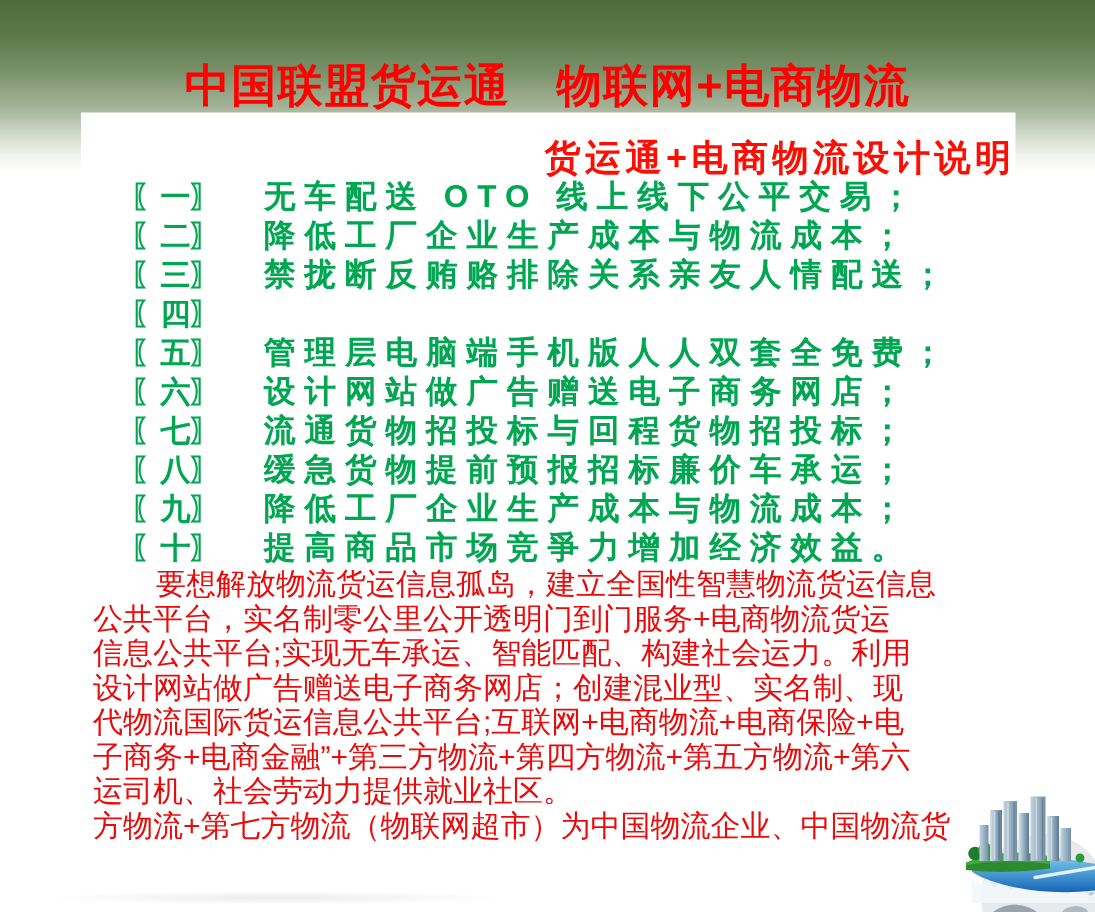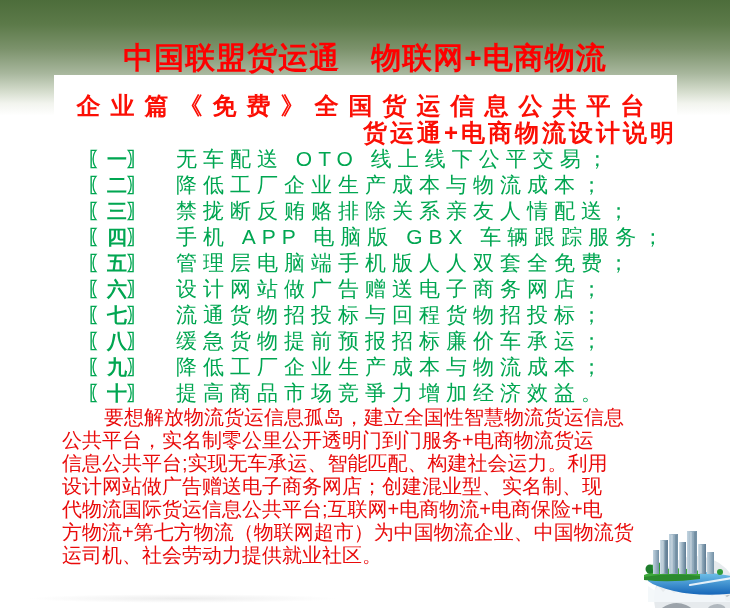--- a/index.html
+++ b/index.html
@@ -47,21 +47,21 @@
     display:flex;align-items:baseline;
     height:26px;line-height:26px;
     padding-left:33px;
     white-space:nowrap;
   }
   .feature-marker{
     color:#00a651;font-size:20px;font-weight:700;
     width:44px;flex:0 0 44px;
   }
   .feature-text{
-    color:#00a651;font-size:21px;font-weight:400;
+    color:#00a651;font-size:21px;font-weight:700;
     letter-spacing:6px;
     margin-left:45px;
   }
   .paragraph{
     margin:0;padding:0 7px 0 8px;
     color:#e90b0b;
     font-size:20px;font-weight:400;line-height:23px;
   }
   .para-line{white-space:nowrap;}
   .para-line.indent{text-indent:42px;}
@@ -78,39 +78,37 @@
 </style>
 </head>
 <body>
 
 <div class="page">
 
   <div class="page-title">中国联盟货运通　物联网+电商物流</div>
 
   <div class="content-panel">
 
-    <div class="subtitle-line1">企业篇《免费》全国货运信息公共平台</div>
     <div class="subtitle-line2">货运通+电商物流设计说明</div>
 
     <ul class="feature-list">
       <li class="feature-row">
         <span class="feature-marker">〖一〗</span>
         <span class="feature-text">无车配送 OTO 线上线下公平交易；</span>
       </li>
       <li class="feature-row">
         <span class="feature-marker">〖二〗</span>
         <span class="feature-text">降低工厂企业生产成本与物流成本；</span>
       </li>
       <li class="feature-row">
         <span class="feature-marker">〖三〗</span>
         <span class="feature-text">禁拢断反贿赂排除关系亲友人情配送；</span>
       </li>
       <li class="feature-row">
         <span class="feature-marker">〖四〗</span>
-        <span class="feature-text">手机 APP 电脑版 GBX 车辆跟踪服务；</span>
       </li>
       <li class="feature-row">
         <span class="feature-marker">〖五〗</span>
         <span class="feature-text">管理层电脑端手机版人人双套全免费；</span>
       </li>
       <li class="feature-row">
         <span class="feature-marker">〖六〗</span>
         <span class="feature-text">设计网站做广告赠送电子商务网店；</span>
       </li>
       <li class="feature-row">
@@ -130,22 +128,23 @@
         <span class="feature-text">提高商品市场竞爭力增加经济效益。</span>
       </li>
     </ul>
 
     <div class="paragraph">
       <div class="para-line indent">要想解放物流货运信息孤岛，建立全国性智慧物流货运信息</div>
       <div class="para-line">公共平台，实名制零公里公开透明门到门服务+电商物流货运</div>
       <div class="para-line">信息公共平台;实现无车承运、智能匹配、构建社会运力。利用</div>
       <div class="para-line">设计网站做广告赠送电子商务网店；创建混业型、实名制、现</div>
       <div class="para-line">代物流国际货运信息公共平台;互联网+电商物流+电商保险+电</div>
+      <div class="para-line">子商务+电商金融”+第三方物流+第四方物流+第五方物流+第六</div>
+      <div class="para-line">运司机、社会劳动力提供就业社区。</div>
       <div class="para-line">方物流+第七方物流（物联网超市）为中国物流企业、中国物流货</div>
-      <div class="para-line">运司机、社会劳动力提供就业社区。</div>
     </div>
 
   </div>
 
   <div class="bottom-smudge"></div>
 
   <div class="globe-art">
     <svg width="104" height="100" viewBox="0 0 104 100" xmlns="http://www.w3.org/2000/svg">
       <defs>
         <linearGradient id="waterg" x1="0" y1="0" x2="0" y2="1">

